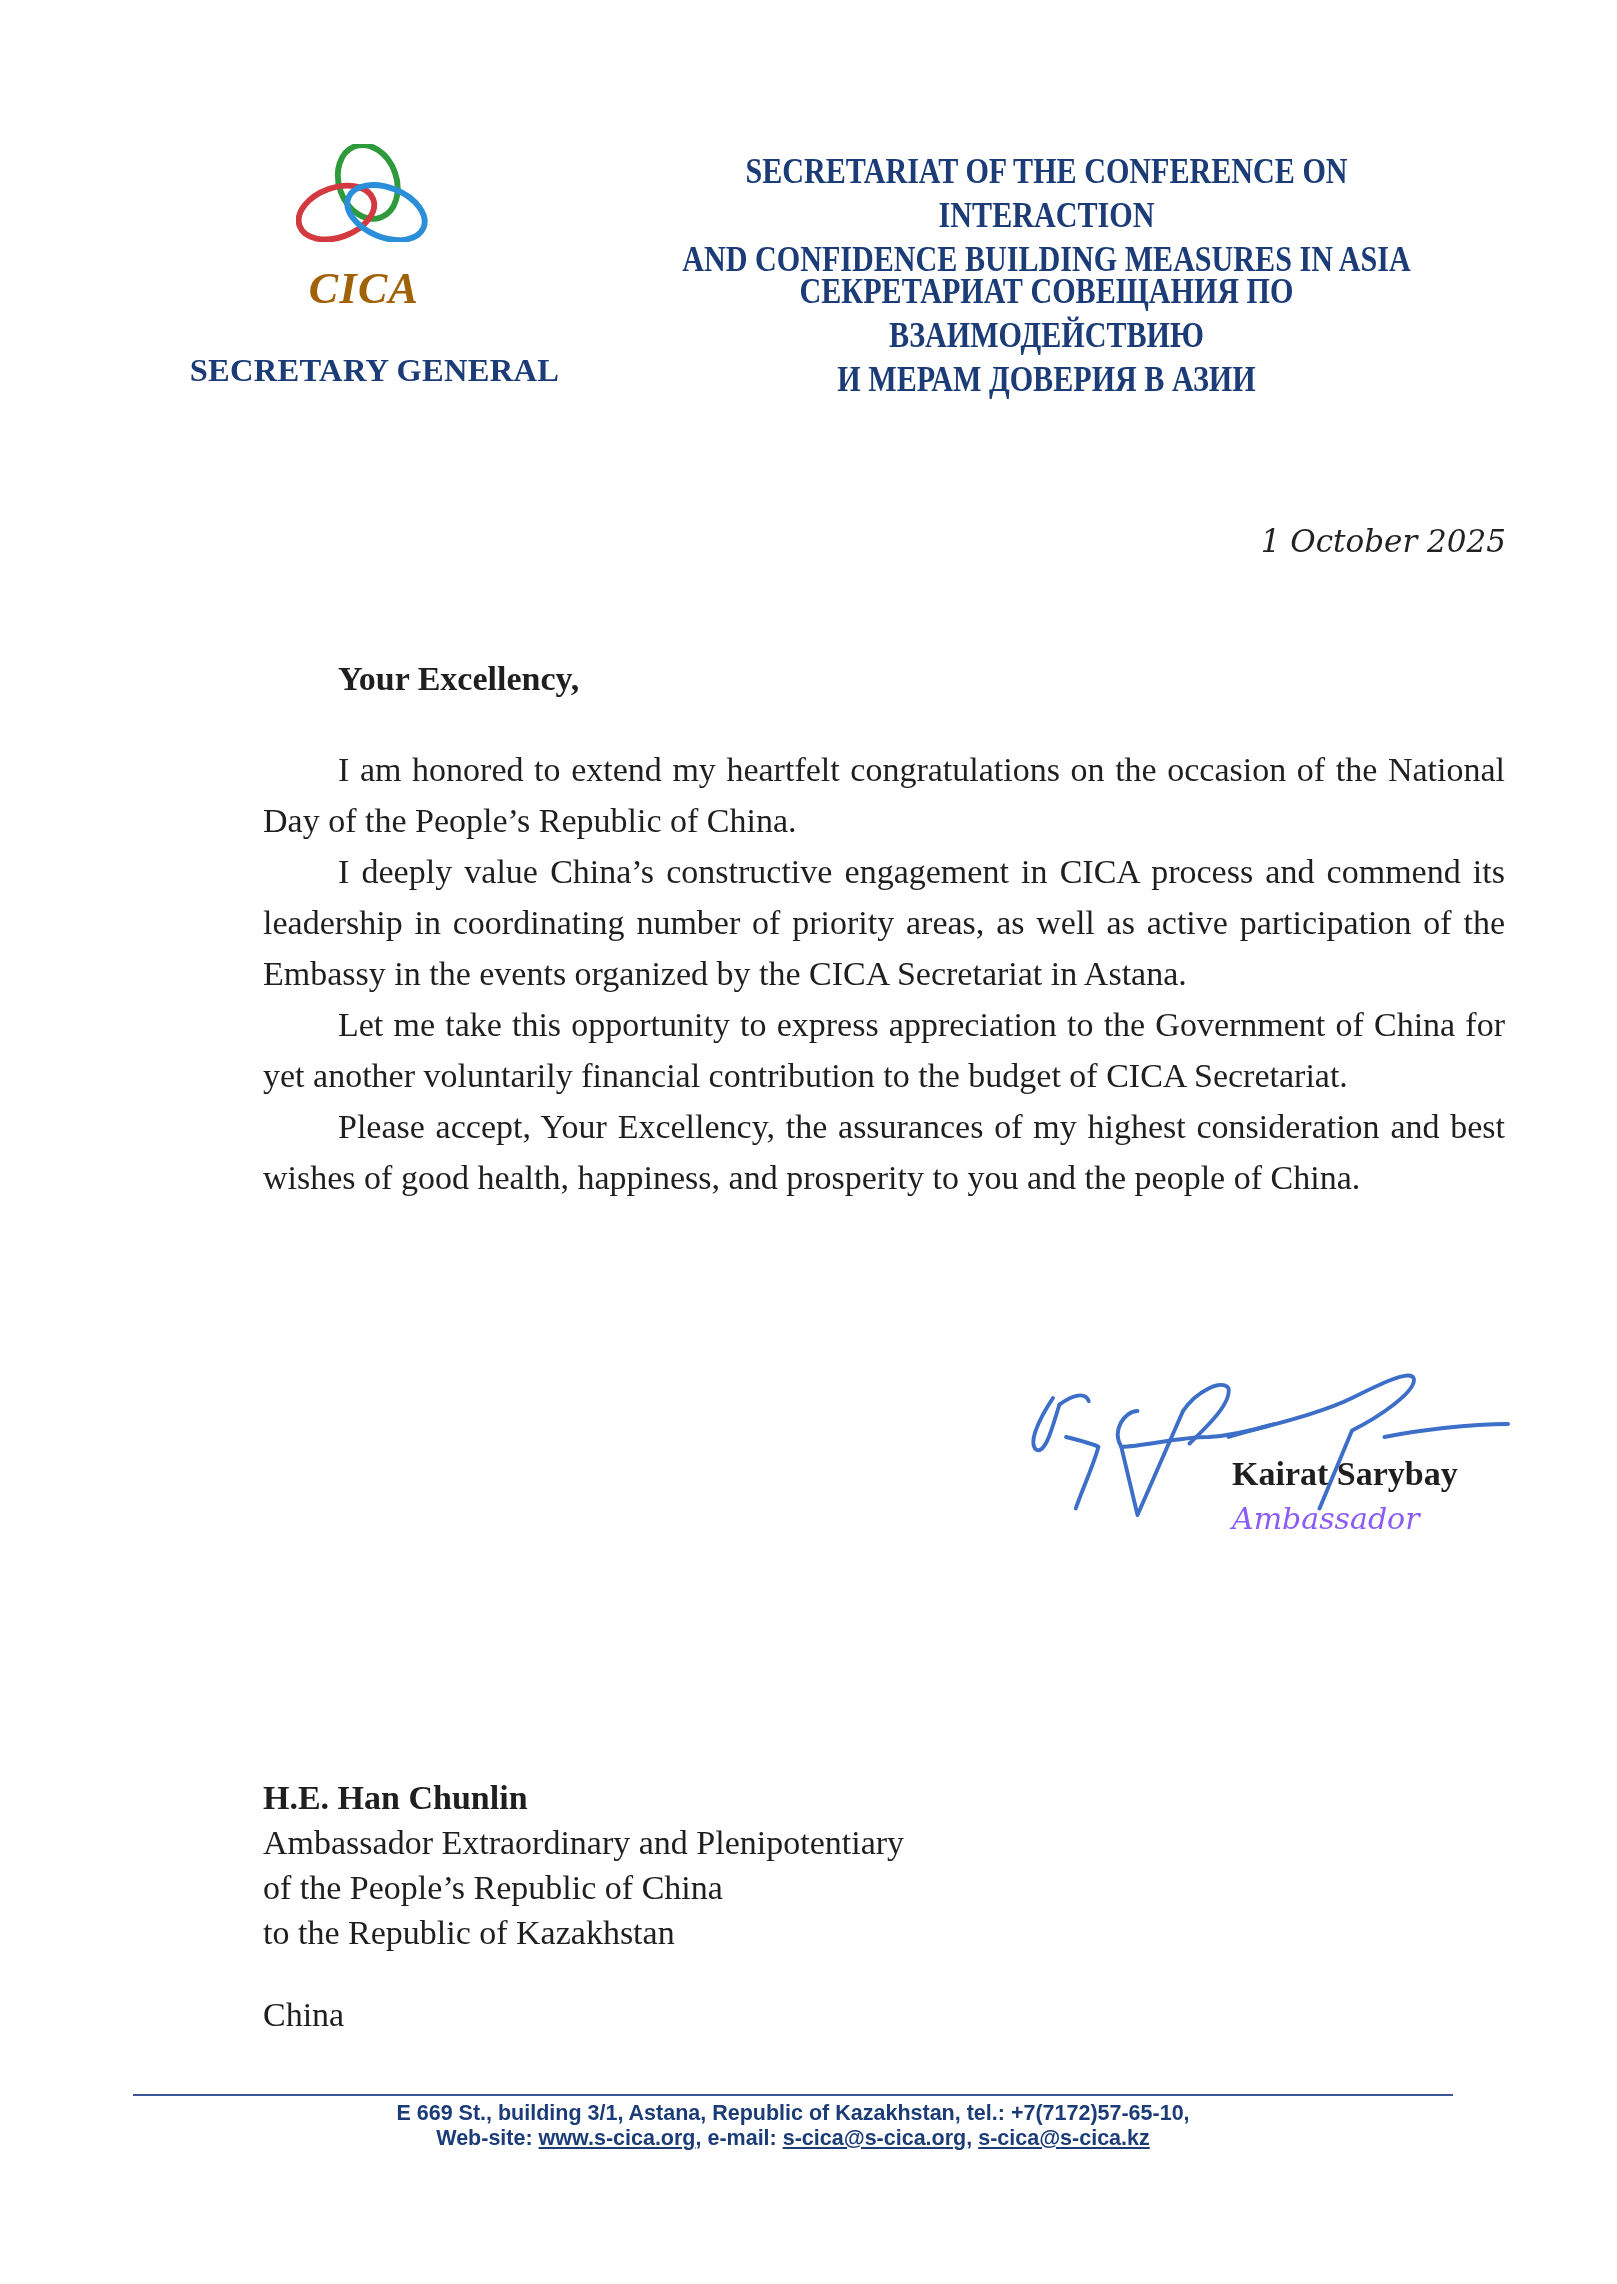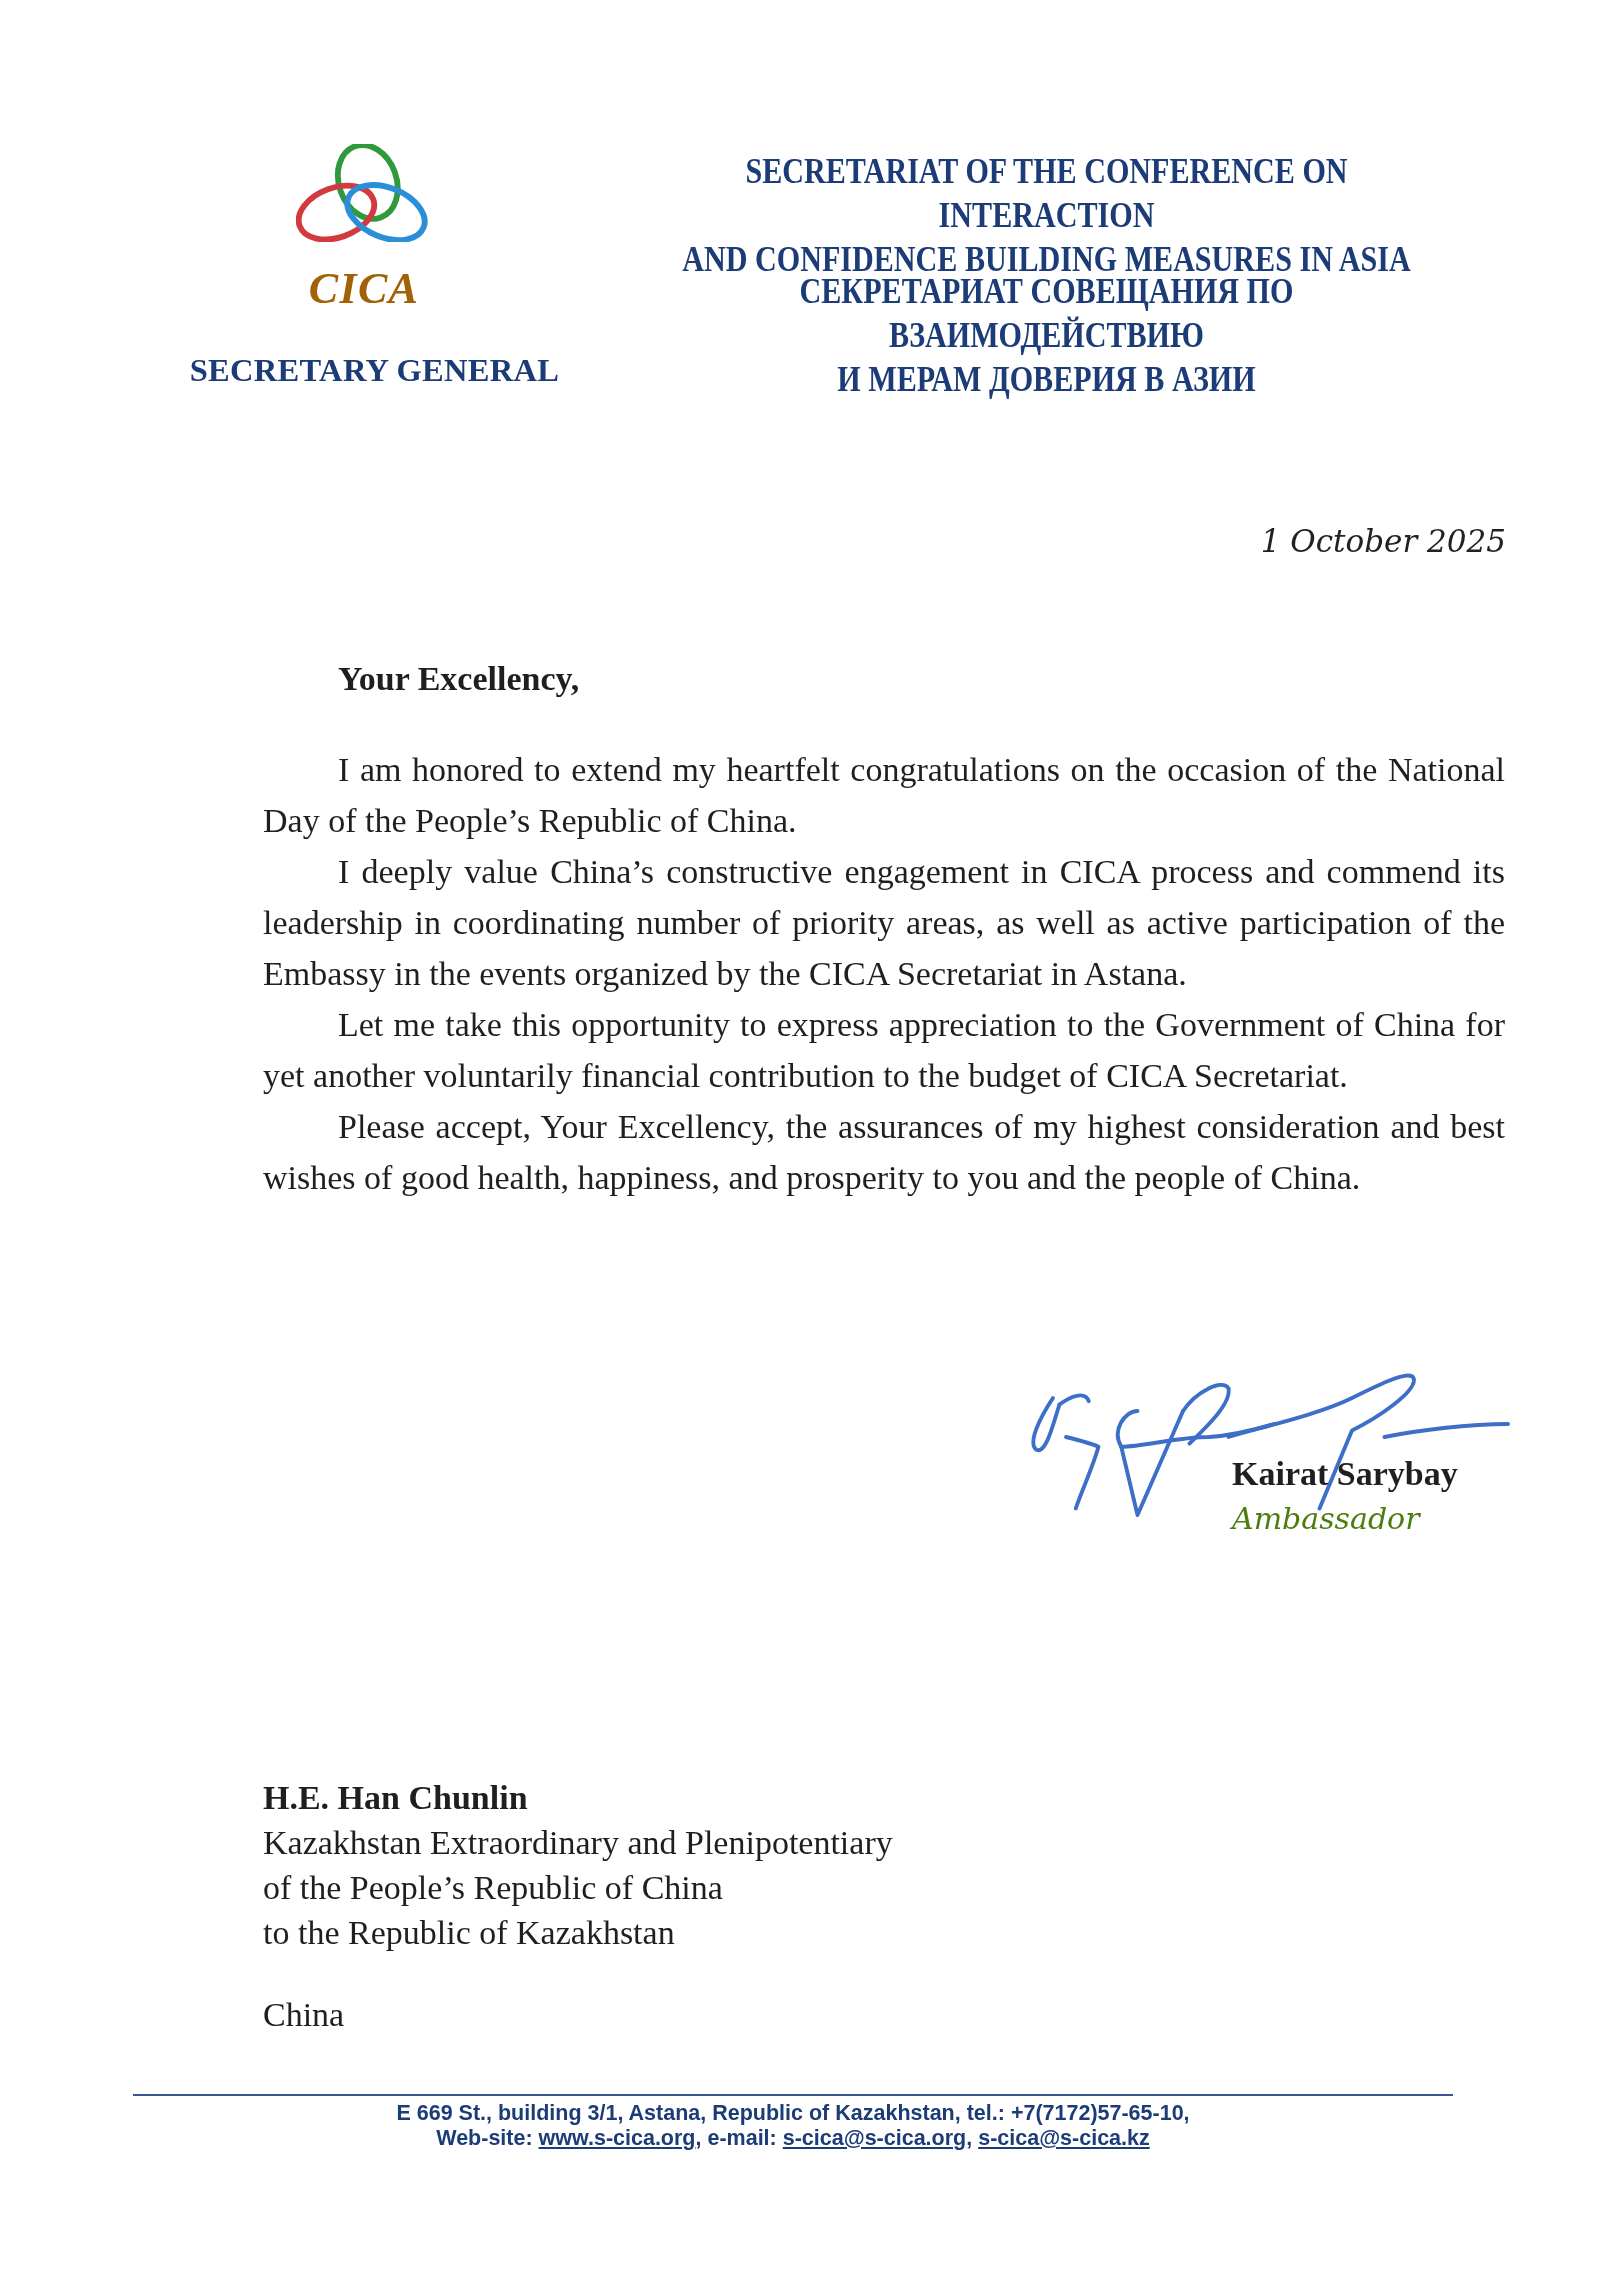--- a/index.html
+++ b/index.html
@@ -29,21 +29,21 @@
     .salutation { position: absolute; left: 338px; top: 660px; font-weight: bold;
                   font-size: 34px; }
     .letter-body { position: absolute; left: 263px; top: 744px; width: 1242px;
                    font-size: 34px; line-height: 51px; text-align: justify; }
     .letter-body p { margin: 0; text-indent: 75px; }
 
     
     .signature { position: absolute; left: 1014px; top: 1359px; width: 507px; height: 169px; }
     .signer-name { position: absolute; left: 1232px; top: 1455px; font-weight: bold; font-size: 34px; }
     .signer-title { position: absolute; left: 1232px; top: 1501px; font-style: italic;
-                    font-family: "DejaVu Serif", serif; font-size: 30px; color: #4d7c0f; }
+                    font-family: "DejaVu Serif", serif; font-size: 30px; color: #8b5cf6; }
 
     
     .addressee { position: absolute; left: 263px; top: 1775px; font-size: 34px; line-height: 45px; }
     .addressee .name { font-weight: bold; }
     .city { position: absolute; left: 263px; top: 1996px; font-size: 34px; }
 
     
     .footer-rule { position: absolute; left: 133px; top: 2094px; width: 1320px; height: 2px;
                    background: #3b5597; }
     .footer { position: absolute; left: 133px; top: 2101px; width: 1320px; text-align: center;
@@ -91,21 +91,21 @@
     <path d="M260 80 C280 50, 320 30, 330 45 C335 70, 290 110, 270 130"></path>
     <path d="M330 120 C380 105, 470 85, 520 60 C560 40, 610 15, 615 30 C620 50, 560 90, 520 110 L470 230"></path>
     <path d="M570 120 C620 110, 700 100, 760 100"></path>
   </g>
 </svg>
 <div class="signer-name">Kairat Sarybay</div>
 <div class="signer-title">Ambassador</div>
 
 <div class="addressee">
   <div class="name">H.E. Han Chunlin</div>
-  <div>Kazakhstan Extraordinary and Plenipotentiary</div>
+  <div>Ambassador Extraordinary and Plenipotentiary</div>
   <div>of the People’s Republic of China</div>
   <div>to the Republic of Kazakhstan</div>
 </div>
 <div class="city">China</div>
 
 <div class="footer-rule"></div>
 <div class="footer">
   <div>E 669 St., building 3/1, Astana, Republic of Kazakhstan, tel.: +7(7172)57-65-10,</div>
   <div>
     <span>Web-site: </span><a>www.s-cica.org</a><span>, e-mail: </span><a>s-cica@s-cica.org</a><span>, </span><a>s-cica@s-cica.kz</a>

